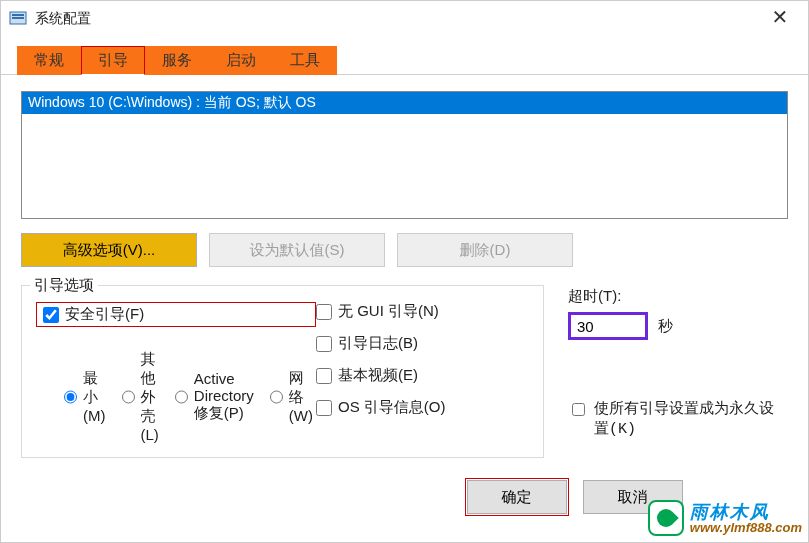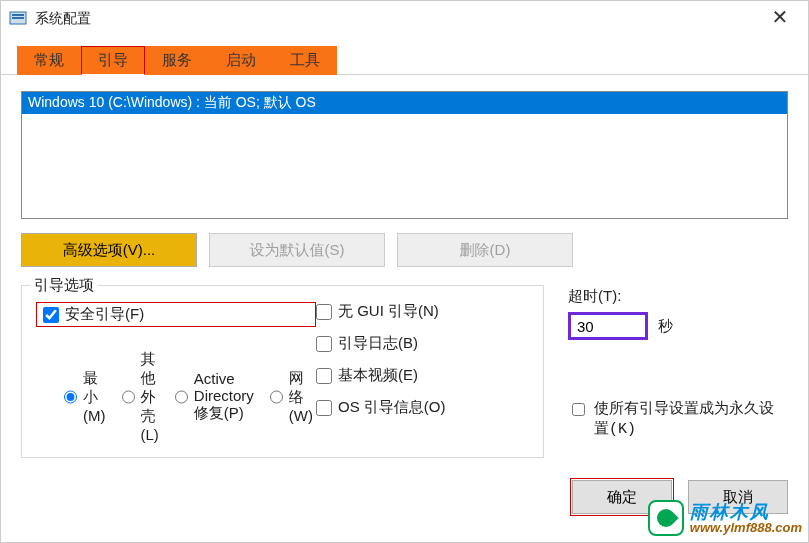--- a/index.html
+++ b/index.html
@@ -27,21 +27,21 @@
 .highlight { border: 1px solid #c00; padding: 2px 6px; display: inline-flex; align-items: center; }
 .subopts { margin-left: 28px; display: flex; flex-direction: row; gap: 13px; margin-top: 10px; }
 .right-side { width: 220px; padding-top: 2px; }
 .timeout-row { display: flex; flex-direction: column; gap: 6px; }
 .timeout-label { font-size: 15px; color: #222; }
 .timeout-input-row { display: flex; align-items: center; gap: 10px; }
 .num-input { width: 80px; height: 28px; border: 3px solid #6d28d9; font-size: 15px; padding: 0 6px; }
 .sec-label { font-size: 15px; color: #222; }
 .perm-chk { margin-top: 60px; display: flex; align-items: flex-start; gap: 6px; font-size: 15px; color: #222; }
 .perm-chk .lbl { line-height: 1.3; font-family: Liberation Mono, monospace; }
-.dialog-btns { display: flex; gap: 16px; justify-content: flex-end; margin-left: 340px; margin-top: 22px; }
+.dialog-btns { display: flex; gap: 16px; justify-content: center; margin-left: 340px; margin-top: 22px; }
 .dlg-btn { width: 100px; height: 34px; font-size: 15px; background: #e1e1e1; border: 1px solid #adadad; cursor: pointer; }
 .dlg-btn.primary { outline: 1px solid #c00; outline-offset: 1px; }
 .watermark { position: absolute; right: 6px; bottom: 6px; display: flex; align-items: center; gap: 6px; }
 .wm-logo { width: 36px; height: 36px; border: 2px solid #00a651; border-radius: 8px; display: flex; align-items: center; justify-content: center; background: #fff; }
 .wm-leaf { width: 18px; height: 18px; background: #00a651; border-radius: 50% 0 50% 50%; transform: rotate(45deg); }
 .wm-text { display: flex; flex-direction: column; line-height: 1; }
 .wm-cn { font-size: 18px; font-weight: bold; color: #0090e0; font-style: italic; letter-spacing: 2px; }
 .wm-url { font-size: 13px; font-weight: bold; color: #a16207; font-style: italic; }
 </style>
 </head>

